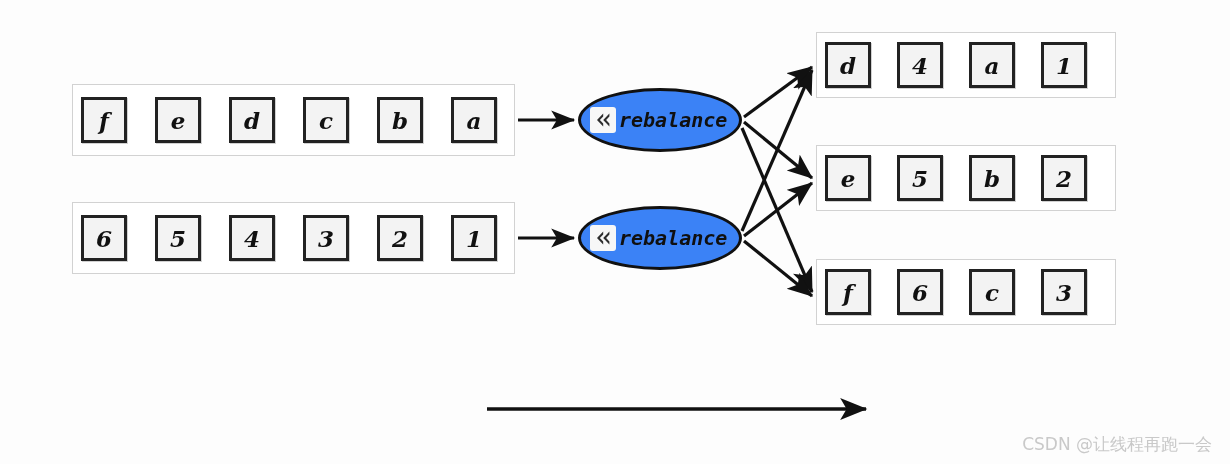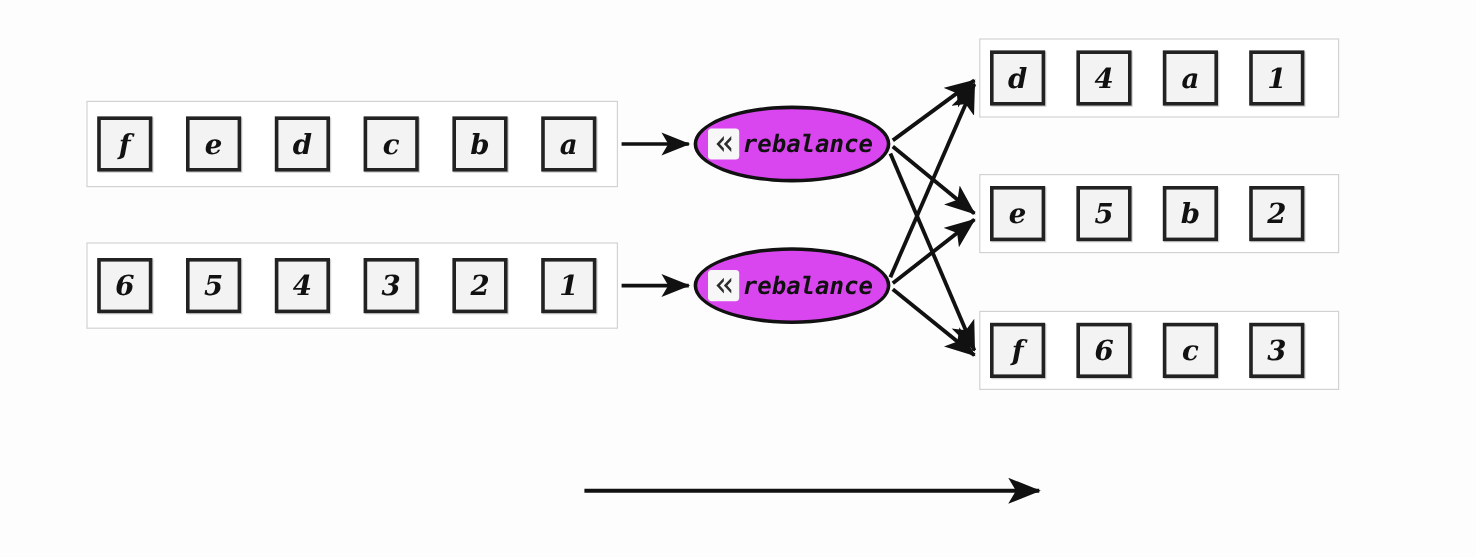--- a/index.html
+++ b/index.html
@@ -63,21 +63,21 @@
   .strip.input .cell:last-child  { margin-right: 0; }
   .strip.output .cell { margin-right: 26px; }
   .strip.output .cell:last-child { margin-right: 0; }
 
   
   .op {
     position: absolute;
     width: 164px;
     height: 64px;
     border-radius: 50%;
-    background: #d946ef;
+    background: #3b82f6;
     border: 3px solid #111111;
     display: flex;
     align-items: center;
     justify-content: flex-start;
     box-sizing: border-box;
     padding-left: 9px;
   }
   .op-badge {
     width: 26px;
     height: 26px;
@@ -190,14 +190,15 @@
     <div class="cell">2</div>
   </div>
 
   <div class="strip output" style="left:816px; top:259px; width:300px; height:66px;">
     <div class="cell">f</div>
     <div class="cell">6</div>
     <div class="cell">c</div>
     <div class="cell">3</div>
   </div>
 
+  <div id="watermark">CSDN @让线程再跑一会</div>
 
 </div>
 
 </body></html>

